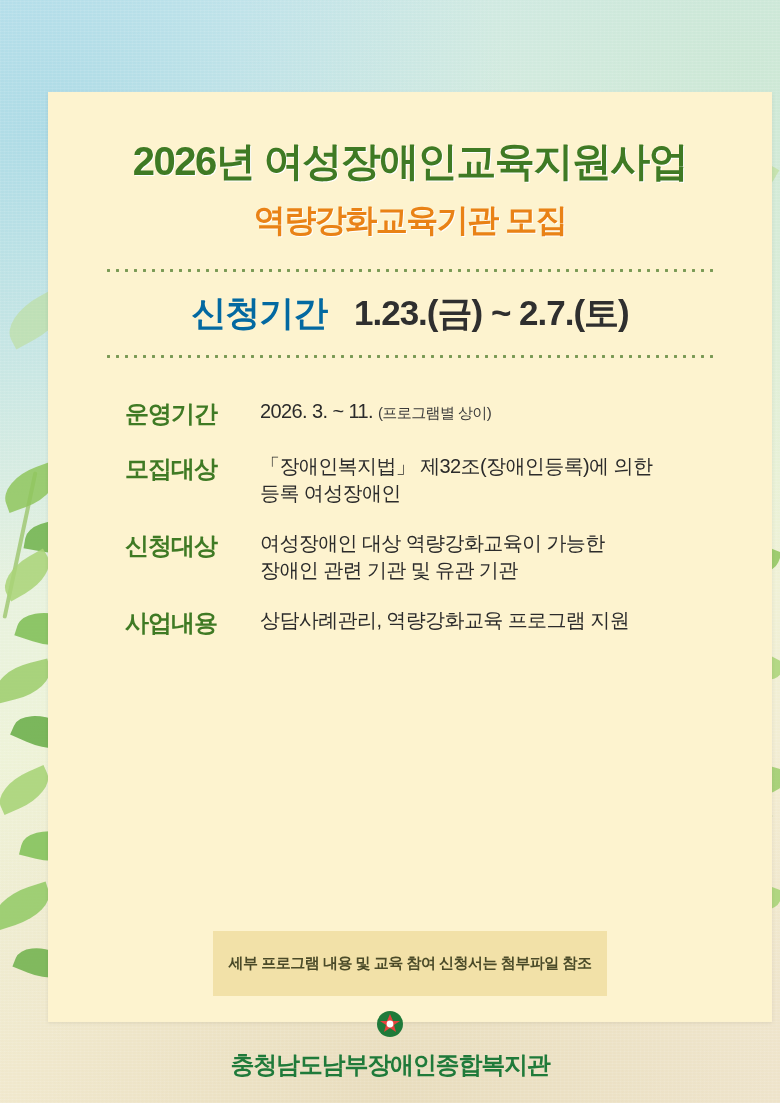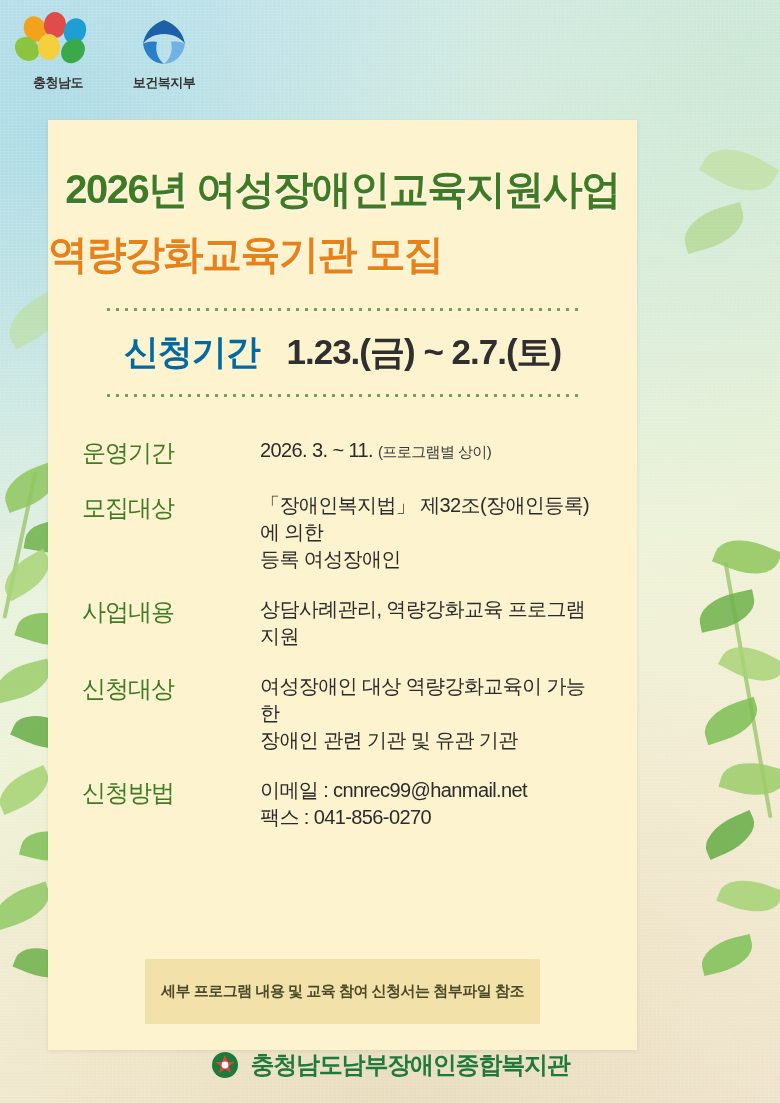--- a/index.html
+++ b/index.html
@@ -92,42 +92,42 @@
     top: 4px;
     transform: translateX(-50%);
     width: 58px;
     height: 48px;
   }
 
   
   .card {
     position: absolute;
     left: 48px;
-    top: 120px;
-    width: 589px;
+    top: 92px;
+    width: 724px;
     height: 930px;
     background: #fdf3cf;
     box-shadow: 0 1px 4px rgba(0,0,0,.08);
     z-index: 4;
   }
 
   .title-1 {
     margin: 42px 0 0 0;
     text-align: center;
     font-size: 40px;
     font-weight: bold;
     letter-spacing: -1.5px;
     color: #3f7a24;
     font-family: "Liberation Sans", sans-serif;
     text-shadow: 1px 1px 0 #ffffff;
   }
   .title-2 {
     margin: 10px 0 0 0;
-    text-align: left;
-    font-size: 40px;
+    text-align: center;
+    font-size: 32px;
     font-weight: bold;
     letter-spacing: -1.5px;
     color: #e98216;
     text-shadow: 1px 1px 0 #ffffff;
   }
 
   .dot-rule {
     margin: 26px 56px 0 56px;
     height: 3px;
     background-image: radial-gradient(circle, #7a9a55 1.4px, rgba(0,0,0,0) 1.6px);
@@ -152,23 +152,23 @@
     margin: 30px 34px 0 34px;
     border-collapse: collapse;
     width: calc(100% - 68px);
   }
   .info-table td {
     vertical-align: top;
     padding: 10px 0 13px 0;
   }
   .info-label {
     width: 178px;
-    text-align: left;
+    text-align: center;
     font-size: 24px;
-    font-weight: normal;
+    font-weight: bold;
     color: #3f7a24;
     letter-spacing: -1px;
     white-space: pre;
   }
   .info-value {
     font-size: 20px;
     color: #2b2b2b;
     line-height: 1.35;
     letter-spacing: -0.6px;
     padding-left: 4px;
@@ -199,20 +199,21 @@
   .org {
     position: absolute;
     left: 0;
     right: 0;
     bottom: 22px;
     display: flex;
     align-items: center;
     justify-content: center;
     gap: 10px;
     z-index: 6;
+    flex-direction: column;
   }
   .org-mark {
     width: 30px;
     height: 30px;
     position: relative;
   }
   .org-name {
     font-size: 24px;
     font-weight: bold;
     color: #1f7a3a;
@@ -248,46 +249,20 @@
     <div class="leaf" style="right:-4px; top:762px; width:62px; height:34px; background:#9ccc6b; transform:rotate(16deg);"></div>
     <div class="leaf" style="right:22px; top:820px; width:56px; height:30px; background:#66ab45; transform:rotate(-24deg);"></div>
     <div class="leaf" style="right:0px;  top:880px; width:60px; height:32px; background:#a5d273; transform:rotate(20deg);"></div>
     <div class="leaf" style="right:26px; top:940px; width:54px; height:30px; background:#7ec055; transform:rotate(-14deg);"></div>
 
     <div class="leaf" style="right:6px;  top:150px; width:70px; height:40px; background:#bcdd92; transform:rotate(30deg); opacity:.6;"></div>
     <div class="leaf" style="right:34px; top:210px; width:64px; height:36px; background:#a8d27d; transform:rotate(-16deg); opacity:.6;"></div>
     <div class="leaf" style="left:4px;   top:300px; width:66px; height:36px; background:#bcdd92; transform:rotate(-28deg); opacity:.55;"></div>
   </div>
 
-  <div class="header">
-
-    <div class="logo-block">
-      <div class="logo-mark">
-        <div class="petal" style="left:8px;  top:2px;  background:#f4a11c; transform:rotate(-25deg);"></div>
-        <div class="petal" style="left:28px; top:-2px; background:#e04b4b;"></div>
-        <div class="petal" style="left:48px; top:4px;  background:#1d9fd4; transform:rotate(22deg);"></div>
-        <div class="petal" style="left:0px;  top:22px; background:#8bc53f; transform:rotate(-45deg);"></div>
-        <div class="petal" style="left:22px; top:20px; background:#f4d03f;"></div>
-        <div class="petal" style="left:46px; top:24px; background:#3aa94a; transform:rotate(40deg);"></div>
-      </div>
-      <div class="logo-caption">충청남도</div>
-    </div>
-
-    <div class="logo-block">
-      <div class="logo-mark">
-        <svg class="gov-mark" viewBox="0 0 58 48" xmlns="http://www.w3.org/2000/svg" aria-hidden="true">
-          <path d="M29 2 C18 6 10 14 8 26 C12 20 20 16 29 16 C38 16 46 20 50 26 C48 14 40 6 29 2 Z" fill="#1d5fa8"></path>
-          <path d="M8 26 C10 38 18 45 29 46 C22 40 20 32 22 24 C16 23 11 24 8 26 Z" fill="#2a7fc9"></path>
-          <path d="M50 26 C48 38 40 45 29 46 C36 40 38 32 36 24 C42 23 47 24 50 26 Z" fill="#6fb2e3"></path>
-        </svg>
-      </div>
-      <div class="logo-caption">보건복지부</div>
-    </div>
-
-  </div>
 
   <div class="card">
 
     <h1 class="title-1">2026년 여성장애인교육지원사업</h1>
     <h2 class="title-2">역량강화교육기관 모집</h2>
 
     <div class="dot-rule"></div>
 
     <div class="period-row">
       <span class="label">신청기간</span>
@@ -306,37 +281,30 @@
           </td>
         </tr>
         <tr>
           <td class="info-label">모집대상</td>
           <td class="info-value">
             <div>「장애인복지법」 제32조(장애인등록)에 의한</div>
             <div> 등록 여성장애인</div>
           </td>
         </tr>
         <tr>
-          <td class="info-label">사업내용</td>
-          <td class="info-value">
-            <div>상담사례관리, 역량강화교육 프로그램 지원</div>
-          </td>
-        </tr>
-        <tr>
           <td class="info-label">신청대상</td>
           <td class="info-value">
             <div>여성장애인 대상 역량강화교육이 가능한</div>
             <div>장애인 관련 기관 및 유관 기관</div>
           </td>
         </tr>
         <tr>
-          <td class="info-label">신청방법</td>
+          <td class="info-label">사업내용</td>
           <td class="info-value">
-            <div>이메일 : cnnrec99@hanmail.net</div>
-            <div>팩스 : 041-856-0270</div>
+            <div>상담사례관리, 역량강화교육 프로그램 지원</div>
           </td>
         </tr>
       </tbody>
     </table>
 
     <div class="footnote">
       <span>세부 프로그램 내용 및 교육 참여 신청서는 첨부파일 참조</span>
     </div>
 
   </div>

